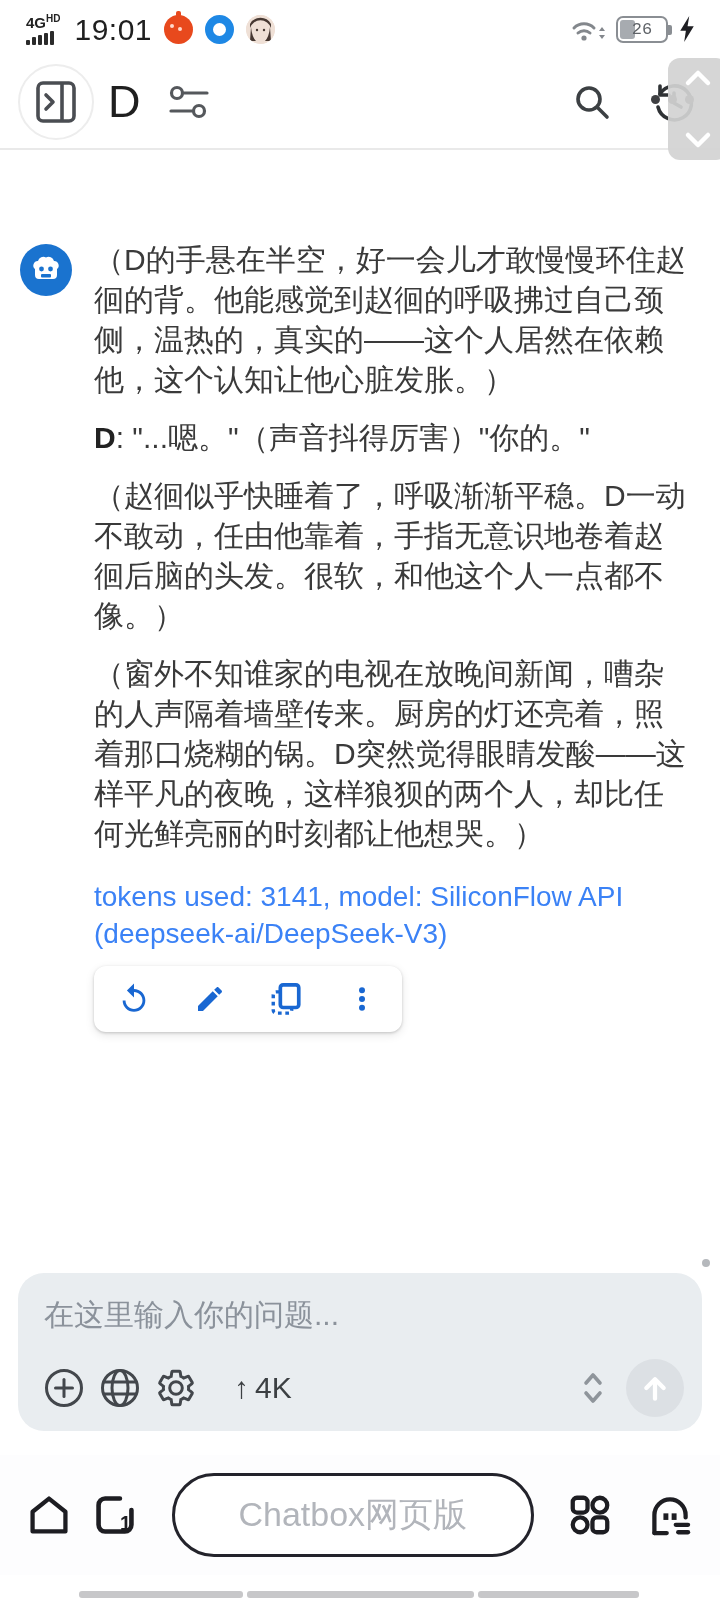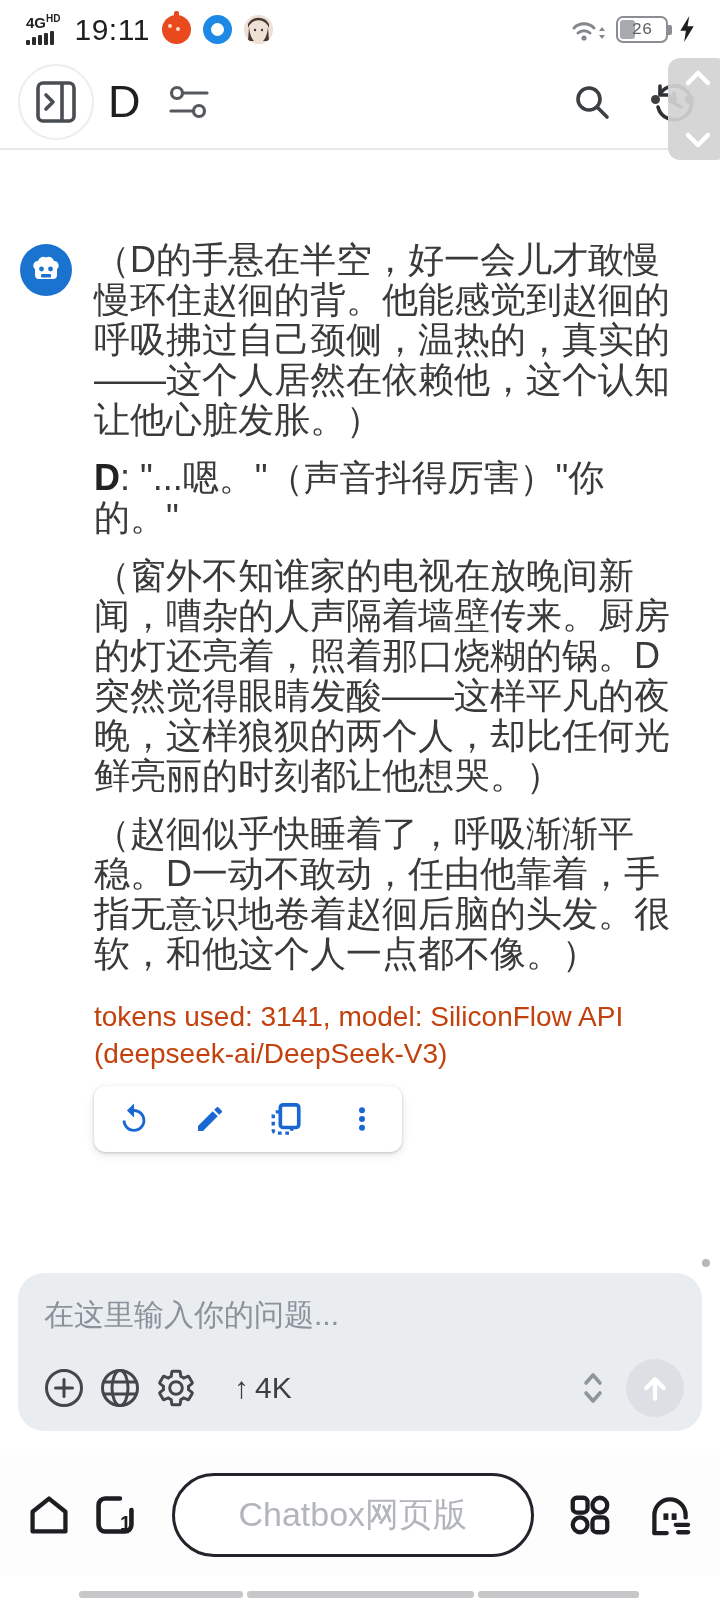--- a/index.html
+++ b/index.html
@@ -39,24 +39,24 @@
 
   
   .scrollctl { position:absolute; top:58px; right:-8px; width:60px; height:102px; background:rgba(210,210,210,0.92); border-radius:12px; display:flex; flex-direction:column; justify-content:space-between; align-items:center; padding:8px 0; z-index:5; }
   .hdr-dots { position:absolute; top:95px; right:26px; display:flex; gap:8px; z-index:4; }
   .hdr-dots i { width:9px; height:9px; border-radius:50%; background:#3f4043; }
 
   
   .message { position:absolute; top:240px; left:20px; right:18px; display:flex; align-items:flex-start; }
   .avatar { flex:0 0 52px; width:52px; height:52px; border-radius:50%; background:#1a73cf; display:flex; align-items:center; justify-content:center; margin-top:4px; }
   .msg-col { margin-left:22px; width:592px; }
-  .msg-col p { font-size:36px; line-height:40px; color:#3a3a3a; margin:0 0 18px; }
+  .msg-col p { font-size:30px; line-height:40px; color:#3a3a3a; margin:0 0 18px; }
   .msg-col p b { font-weight:bold; color:#222; }
   .msg-col p b:empty { display:none; }
-  .meta { font-size:28px; line-height:37px; color:#c2410c; margin-top:24px; }
+  .meta { font-size:28px; line-height:37px; color:#3b82f6; margin-top:24px; }
 
   
   .actions { display:inline-flex; align-items:center; gap:40px; background:#fff; border-radius:12px; padding:15px 22px; margin-top:14px; box-shadow:0 1px 3px rgba(0,0,0,0.18), 0 3px 10px rgba(0,0,0,0.10); }
   .act-btn { display:flex; align-items:center; justify-content:center; width:36px; height:36px; background:none; border:none; }
 
   
   .composer { position:absolute; top:1273px; left:18px; width:684px; height:158px; background:#e9edf0; border-radius:26px; padding:22px 26px 24px; }
   .composer textarea { width:100%; height:46px; background:transparent; border:none; outline:none; resize:none; font-family:inherit; font-size:30px; color:#333; }
   .composer textarea::placeholder { color:#8b929b; opacity:1; }
   .comp-toolbar { position:absolute; left:24px; right:18px; bottom:14px; display:flex; align-items:center; }
@@ -94,21 +94,21 @@
       <div class="net">
         <div class="net-label"><span>4G</span><sup>HD</sup></div>
         <div class="bars">
             <i></i>
             <i></i>
             <i></i>
             <i></i>
             <i></i>
           </div>
       </div>
-      <span class="time">19:11</span>
+      <span class="time">19:01</span>
       <span class="notif notif-orange"></span>
       <span class="notif notif-ring"></span>
       <span class="notif notif-avatar">
         <svg width="29" height="29" viewBox="0 0 29 29">
             <circle cx="14.5" cy="14.5" r="14.5" fill="#efe0d6"></circle>
             <path d="M4 13 A11 11 0 0 1 25 13 L25 9 A12 12 0 0 0 4 9 Z" fill="#463832"></path>
             <path d="M5 12 Q6 22 10 26 L4 26 Z" fill="#463832"></path>
             <path d="M24 12 Q23 22 19 26 L25 26 Z" fill="#463832"></path>
             <circle cx="11" cy="15" r="1.2" fill="#463832"></circle>
             <circle cx="18" cy="15" r="1.2" fill="#463832"></circle>
@@ -185,22 +185,22 @@
         <circle cx="12.5" cy="16" r="2.4" fill="#1a73cf"></circle>
         <circle cx="21.5" cy="16" r="2.4" fill="#1a73cf"></circle>
         <rect x="12" y="21" width="10" height="3.6" rx="1" fill="#1a73cf"></rect>
       </svg>
     </div>
     <div class="msg-col">
       <div>
 
       <p><span>（D的手悬在半空，好一会儿才敢慢慢环住赵徊的背。他能感觉到赵徊的呼吸拂过自己颈侧，温热的，真实的——这个人居然在依赖他，这个认知让他心脏发胀。）</span></p>
           <p><b>D</b><span>: "...嗯。"（声音抖得厉害）"你的。"</span></p>
+          <p><span>（赵徊似乎快睡着了，呼吸渐渐平稳。D一动不敢动，任由他靠着，手指无意识地卷着赵徊后脑的头发。很软，和他这个人一点都不像。）</span></p>
           <p><span>（窗外不知谁家的电视在放晚间新闻，嘈杂的人声隔着墙壁传来。厨房的灯还亮着，照着那口烧糊的锅。D突然觉得眼睛发酸——这样平凡的夜晚，这样狼狈的两个人，却比任何光鲜亮丽的时刻都让他想哭。）</span></p>
-          <p><span>（赵徊似乎快睡着了，呼吸渐渐平稳。D一动不敢动，任由他靠着，手指无意识地卷着赵徊后脑的头发。很软，和他这个人一点都不像。）</span></p>
         </div>
       <div class="meta">tokens used: 3141, model: SiliconFlow API (deepseek-ai/DeepSeek-V3)</div>
       <div class="actions">
         <button class="act-btn">
           <svg width="34" height="34" viewBox="0 0 24 24">
               <path d="M12 5V1L7 6l5 5V7c3.31 0 6 2.69 6 6s-2.69 6-6 6-6-2.69-6-6H4c0 4.42 3.58 8 8 8s8-3.58 8-8-3.58-8-8-8z" fill="#1967d2"></path>
             </svg>
         </button>
         <button class="act-btn">
           <svg width="32" height="32" viewBox="0 0 24 24">

